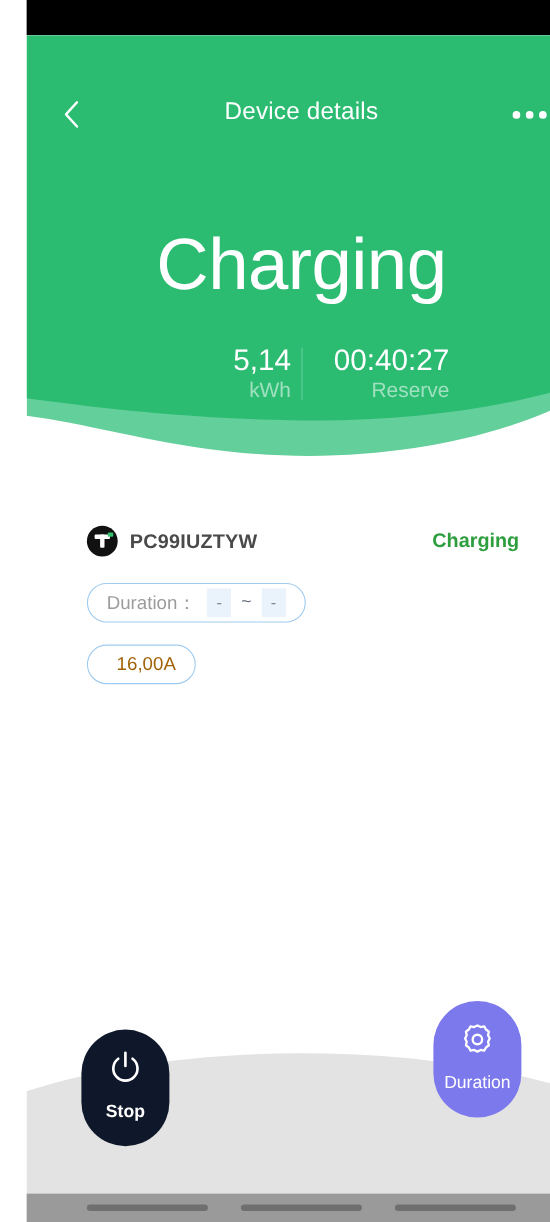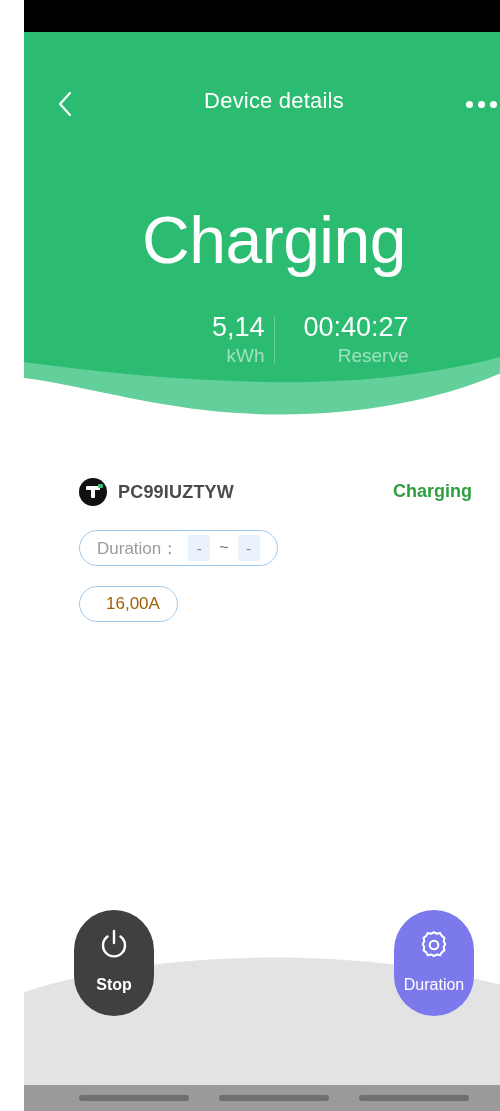--- a/index.html
+++ b/index.html
@@ -248,23 +248,23 @@
     justify-content: center;
   }
   .action-label {
     position: absolute;
     left: 0;
     width: 80px;
     text-align: center;
     font-size: 16px;
   }
   .act-stop {
-    left: 50px; top: 910px;
+    left: 50px; top: 936px;
     height: 106px;
-    background: #404040;
+    background: #0f172a;
   }
   .act-stop .action-icon  { top: 18px; }
   .act-stop .action-label { top: 66px; font-weight: bold; }
 
   .act-reserve {
     left: 210px; top: 890px;
     height: 106px;
     background: #2ec9a0;
   }
   .act-reserve .action-icon  { top: 16px; }

